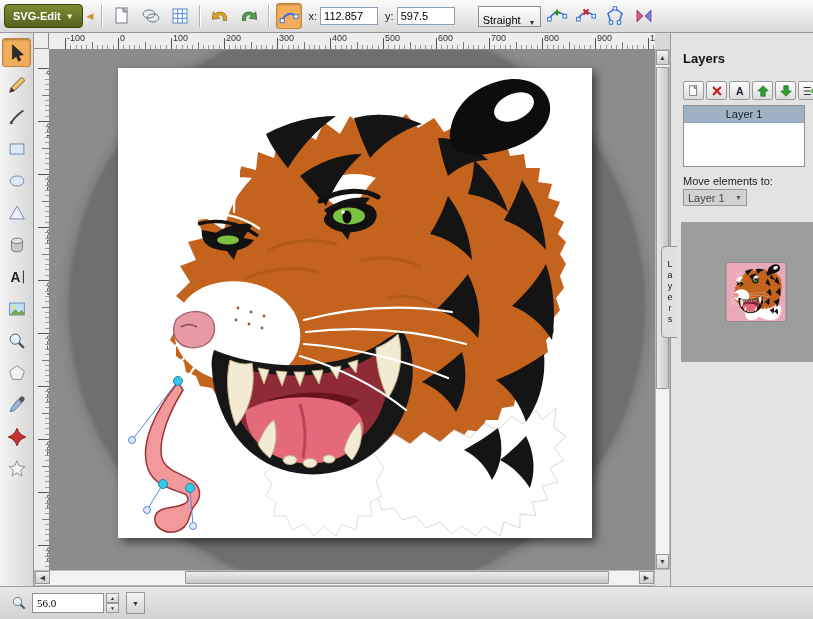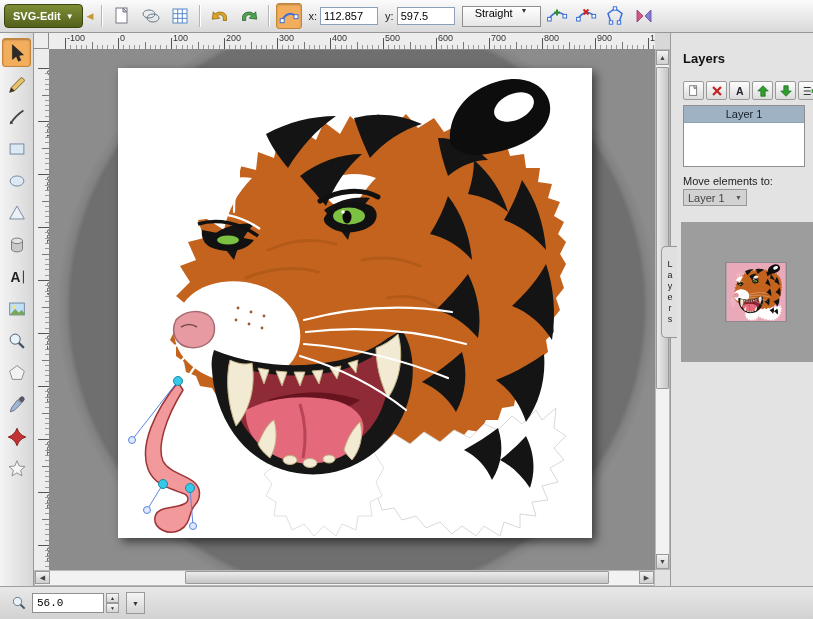--- a/index.html
+++ b/index.html
@@ -9,21 +9,21 @@
   
   #top-toolbar{position:absolute;left:0;top:0;width:813px;height:33px;background:linear-gradient(#fbfbfb,#d9d9d9);border-bottom:1px solid #979797;display:flex;align-items:center;padding-left:4px;box-sizing:border-box;gap:3px;z-index:6}
   .logo-btn{height:22px;padding:0 8px;background:linear-gradient(#7d8d36,#53611b);border:1px solid #3c460f;border-radius:4px;color:#fff;font-size:11px;font-weight:bold;display:flex;align-items:center;gap:5px;cursor:pointer}
   .logo-caret{font-size:8px}
   .chevron{color:#c99636;font-size:9px;margin:0 1px}
   .tbtn{width:24px;height:24px;border:1px solid transparent;border-radius:3px;display:flex;align-items:center;justify-content:center;background:transparent}
   .tbtn.active{background:#f3ae5d;border:1px solid #c3863a;box-shadow:inset 0 1px 2px rgba(0,0,0,.25)}
   .tsep{width:1px;height:22px;background:#b5b5b5;border-right:1px solid #fff;margin:0 3px}
   .coord-label{font-size:11px;color:#222;margin-left:4px}
   .coord-input{width:50px;height:16px;border:1px solid #8aa0b8;font-size:11px;padding:0 3px;font-family:"Liberation Sans",sans-serif}
-  .selectbox{height:19px;border:1px solid #8f8f8f;background:linear-gradient(#ffffff,#e6e6e6);display:flex;align-items:flex-start;font-size:11px;padding:0 12px;gap:8px;margin-left:4px}
+  .selectbox{height:19px;border:1px solid #8f8f8f;background:linear-gradient(#ffffff,#e6e6e6);display:flex;align-items:flex-end;font-size:11px;padding:0 4px;gap:8px;margin-left:20px}
   .selectbox .caret{font-size:7px;color:#333}
 
   
   #left-toolbar{position:absolute;left:0;top:33px;width:34px;height:553px;background:linear-gradient(to right,#f4f4f4,#d7d7d7);border-right:1px solid #979797;box-sizing:border-box;padding-top:5px;display:flex;flex-direction:column;align-items:center;gap:3px;z-index:5}
   .ltbtn{width:27px;height:27px;border:1px solid transparent;border-radius:3px;display:flex;align-items:center;justify-content:center;background:transparent}
   .ltbtn.active{background:#f3ae5d;border:1px solid #c3863a;box-shadow:inset 0 1px 2px rgba(0,0,0,.3)}
 
   
   .ruler{position:absolute;background:#ededed;overflow:hidden;z-index:2}
   #ruler-h{left:49px;top:33px;width:606px;height:16px;border-bottom:1px solid #8b8b8b}
@@ -73,21 +73,21 @@
   #move-select .caret{font-size:7px;color:#555}
   #panel-gray{position:absolute;left:10px;top:189px;width:133px;height:140px;background:#9d9d9d}
   #layer-thumb{position:absolute;left:44px;top:40px;width:62px;height:60px;border:1px solid #8a8a8a;box-sizing:border-box}
 
   
   #side-tab{position:absolute;left:661px;top:246px;width:16px;height:92px;background:#e0e0e0;border:1px solid #979797;border-right:none;border-radius:5px 0 0 5px;box-sizing:border-box;display:flex;align-items:center;justify-content:center;z-index:7;cursor:pointer}
   #side-tab span{writing-mode:vertical-lr;text-orientation:upright;font-size:9px;color:#222;letter-spacing:1px;line-height:1}
 
   
   #bottom-bar{position:absolute;left:0;top:586px;width:813px;height:33px;background:linear-gradient(#e8e8e8,#d2d2d2);border-top:1px solid #9e9e9e;box-sizing:border-box;display:flex;align-items:center;padding-left:10px;gap:4px;z-index:6}
-  #zoom-input{width:62px;height:18px;border:1px solid #8f8f8f;font-size:11px;padding:0 4px;font-family:Liberation Mono, monospace}
+  #zoom-input{width:62px;height:18px;border:1px solid #8f8f8f;font-size:11px;padding:0 4px;font-family:Liberation Serif, serif}
   #zoom-spinner{width:13px;height:20px;display:flex;flex-direction:column;margin-left:-2px}
   #zoom-spinner div{flex:1;border:1px solid #9a9a9a;background:linear-gradient(#f5f5f5,#d5d5d5);font-size:5px;color:#333;display:flex;align-items:center;justify-content:center}
   #zoom-dropdown{width:17px;height:20px;border:1px solid #9a9a9a;background:linear-gradient(#f5f5f5,#d5d5d5);display:flex;align-items:center;justify-content:center;font-size:7px;color:#333;margin-left:3px}
 </style>
 </head>
 <body>
 
 <svg width="0" height="0" style="position:absolute" aria-hidden="true">
   <symbol id="tigersym" viewBox="0 0 474 470">
     <g>

